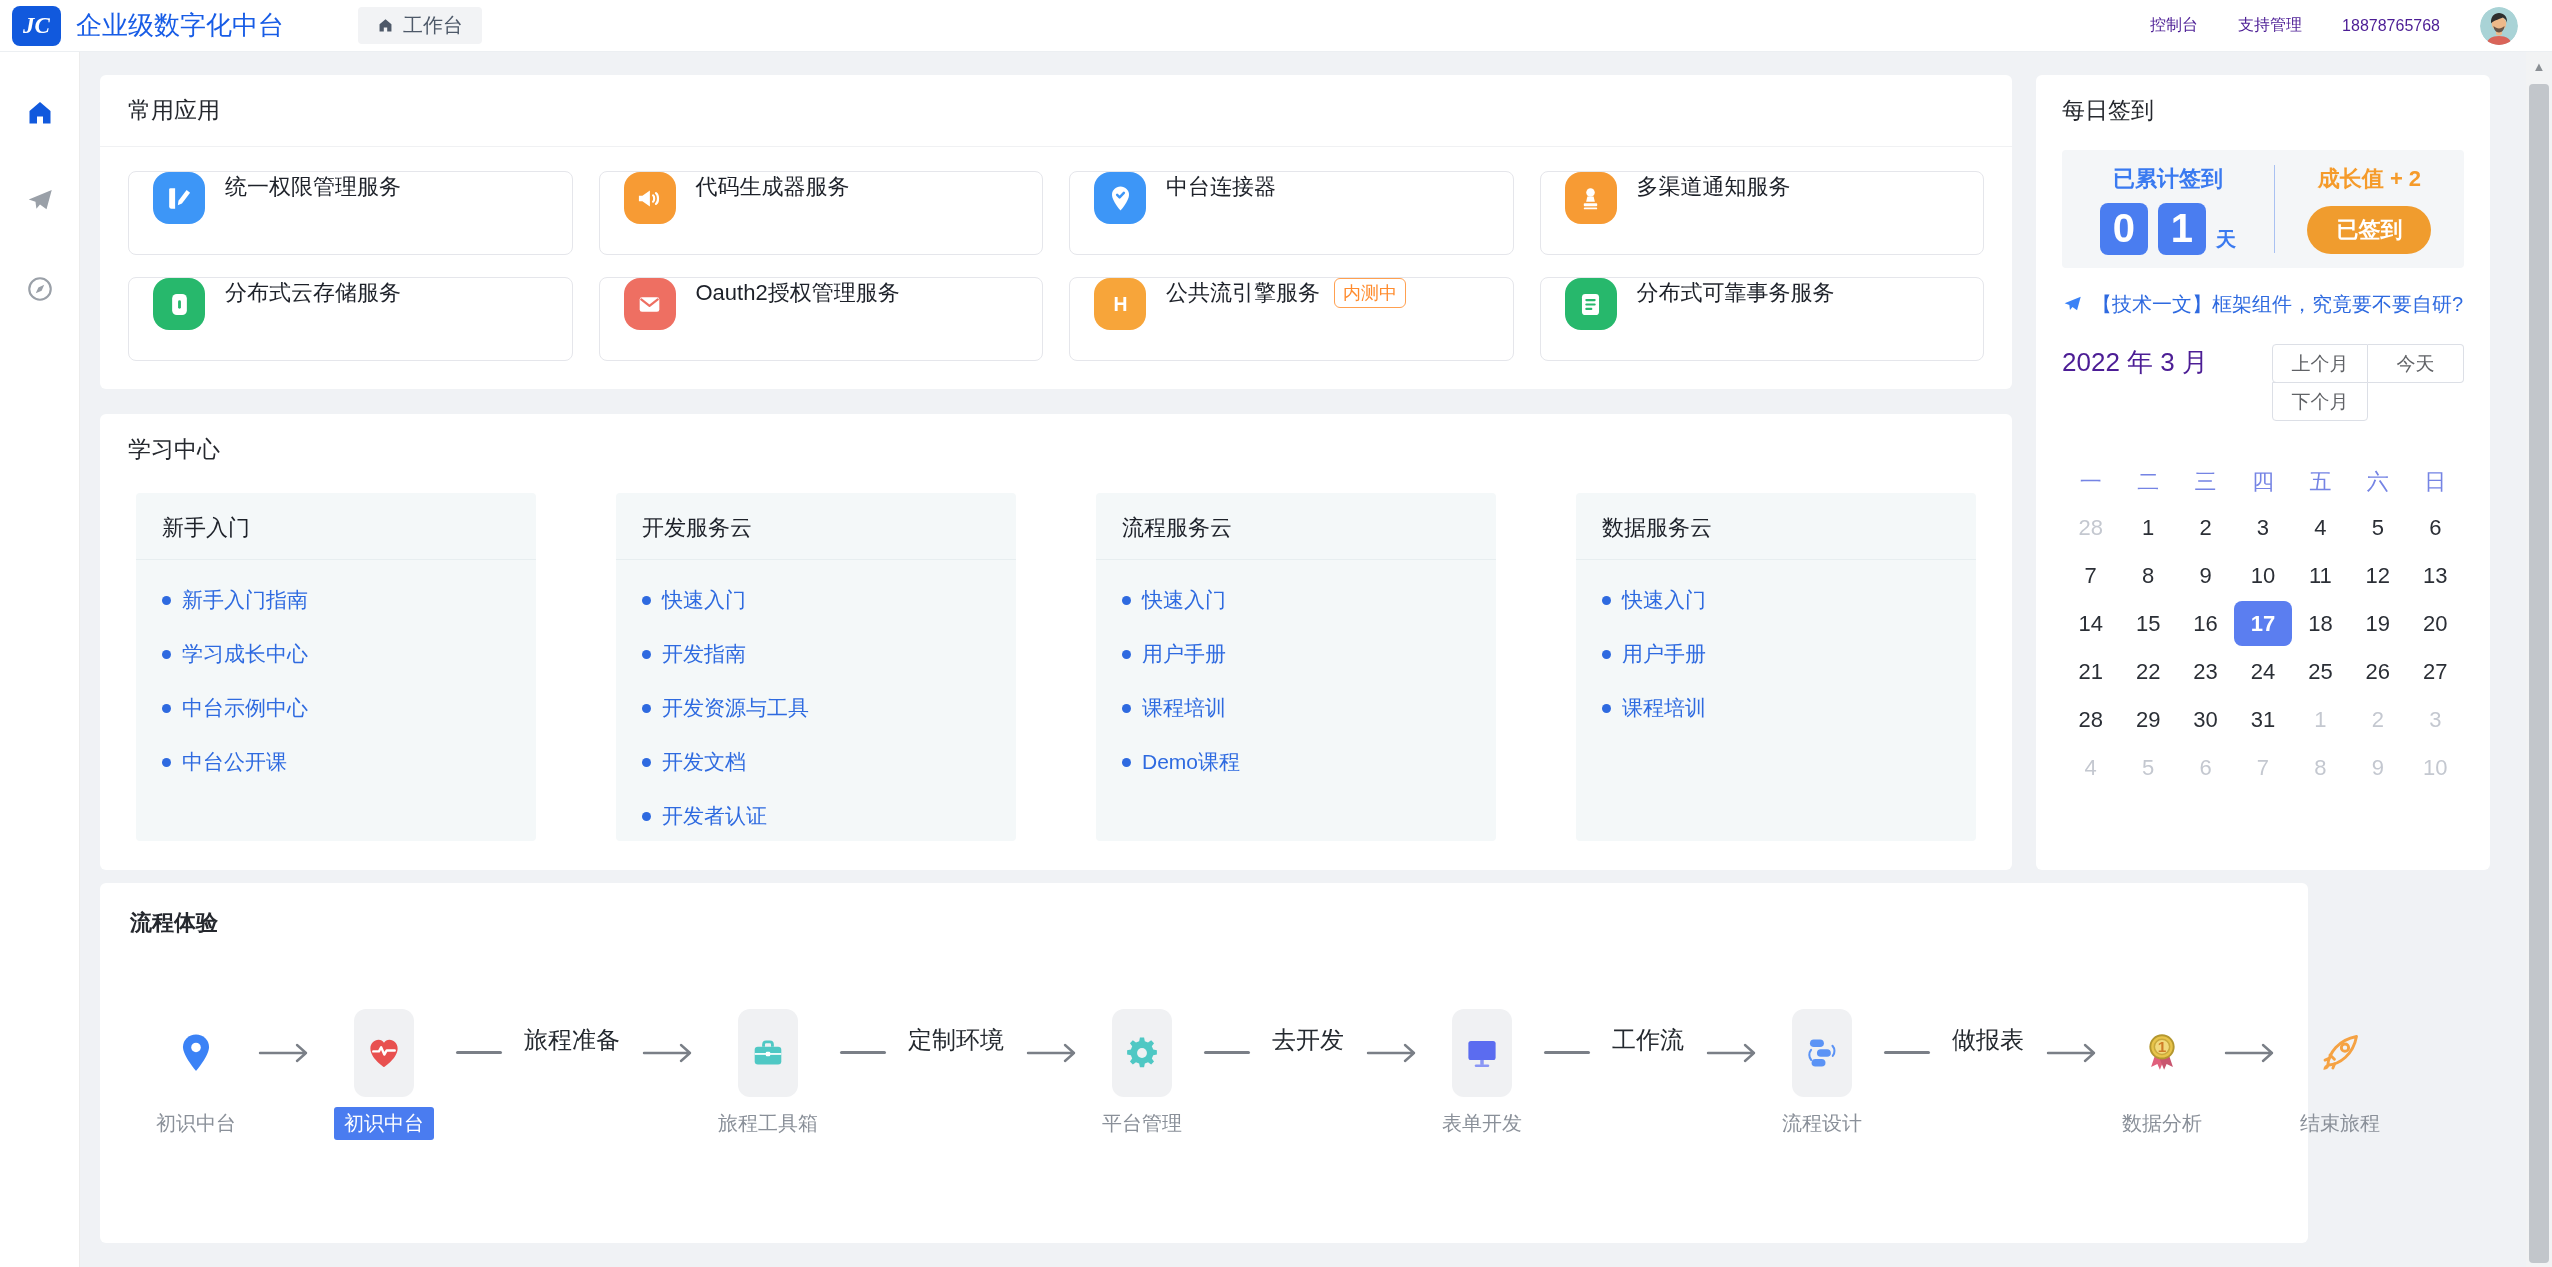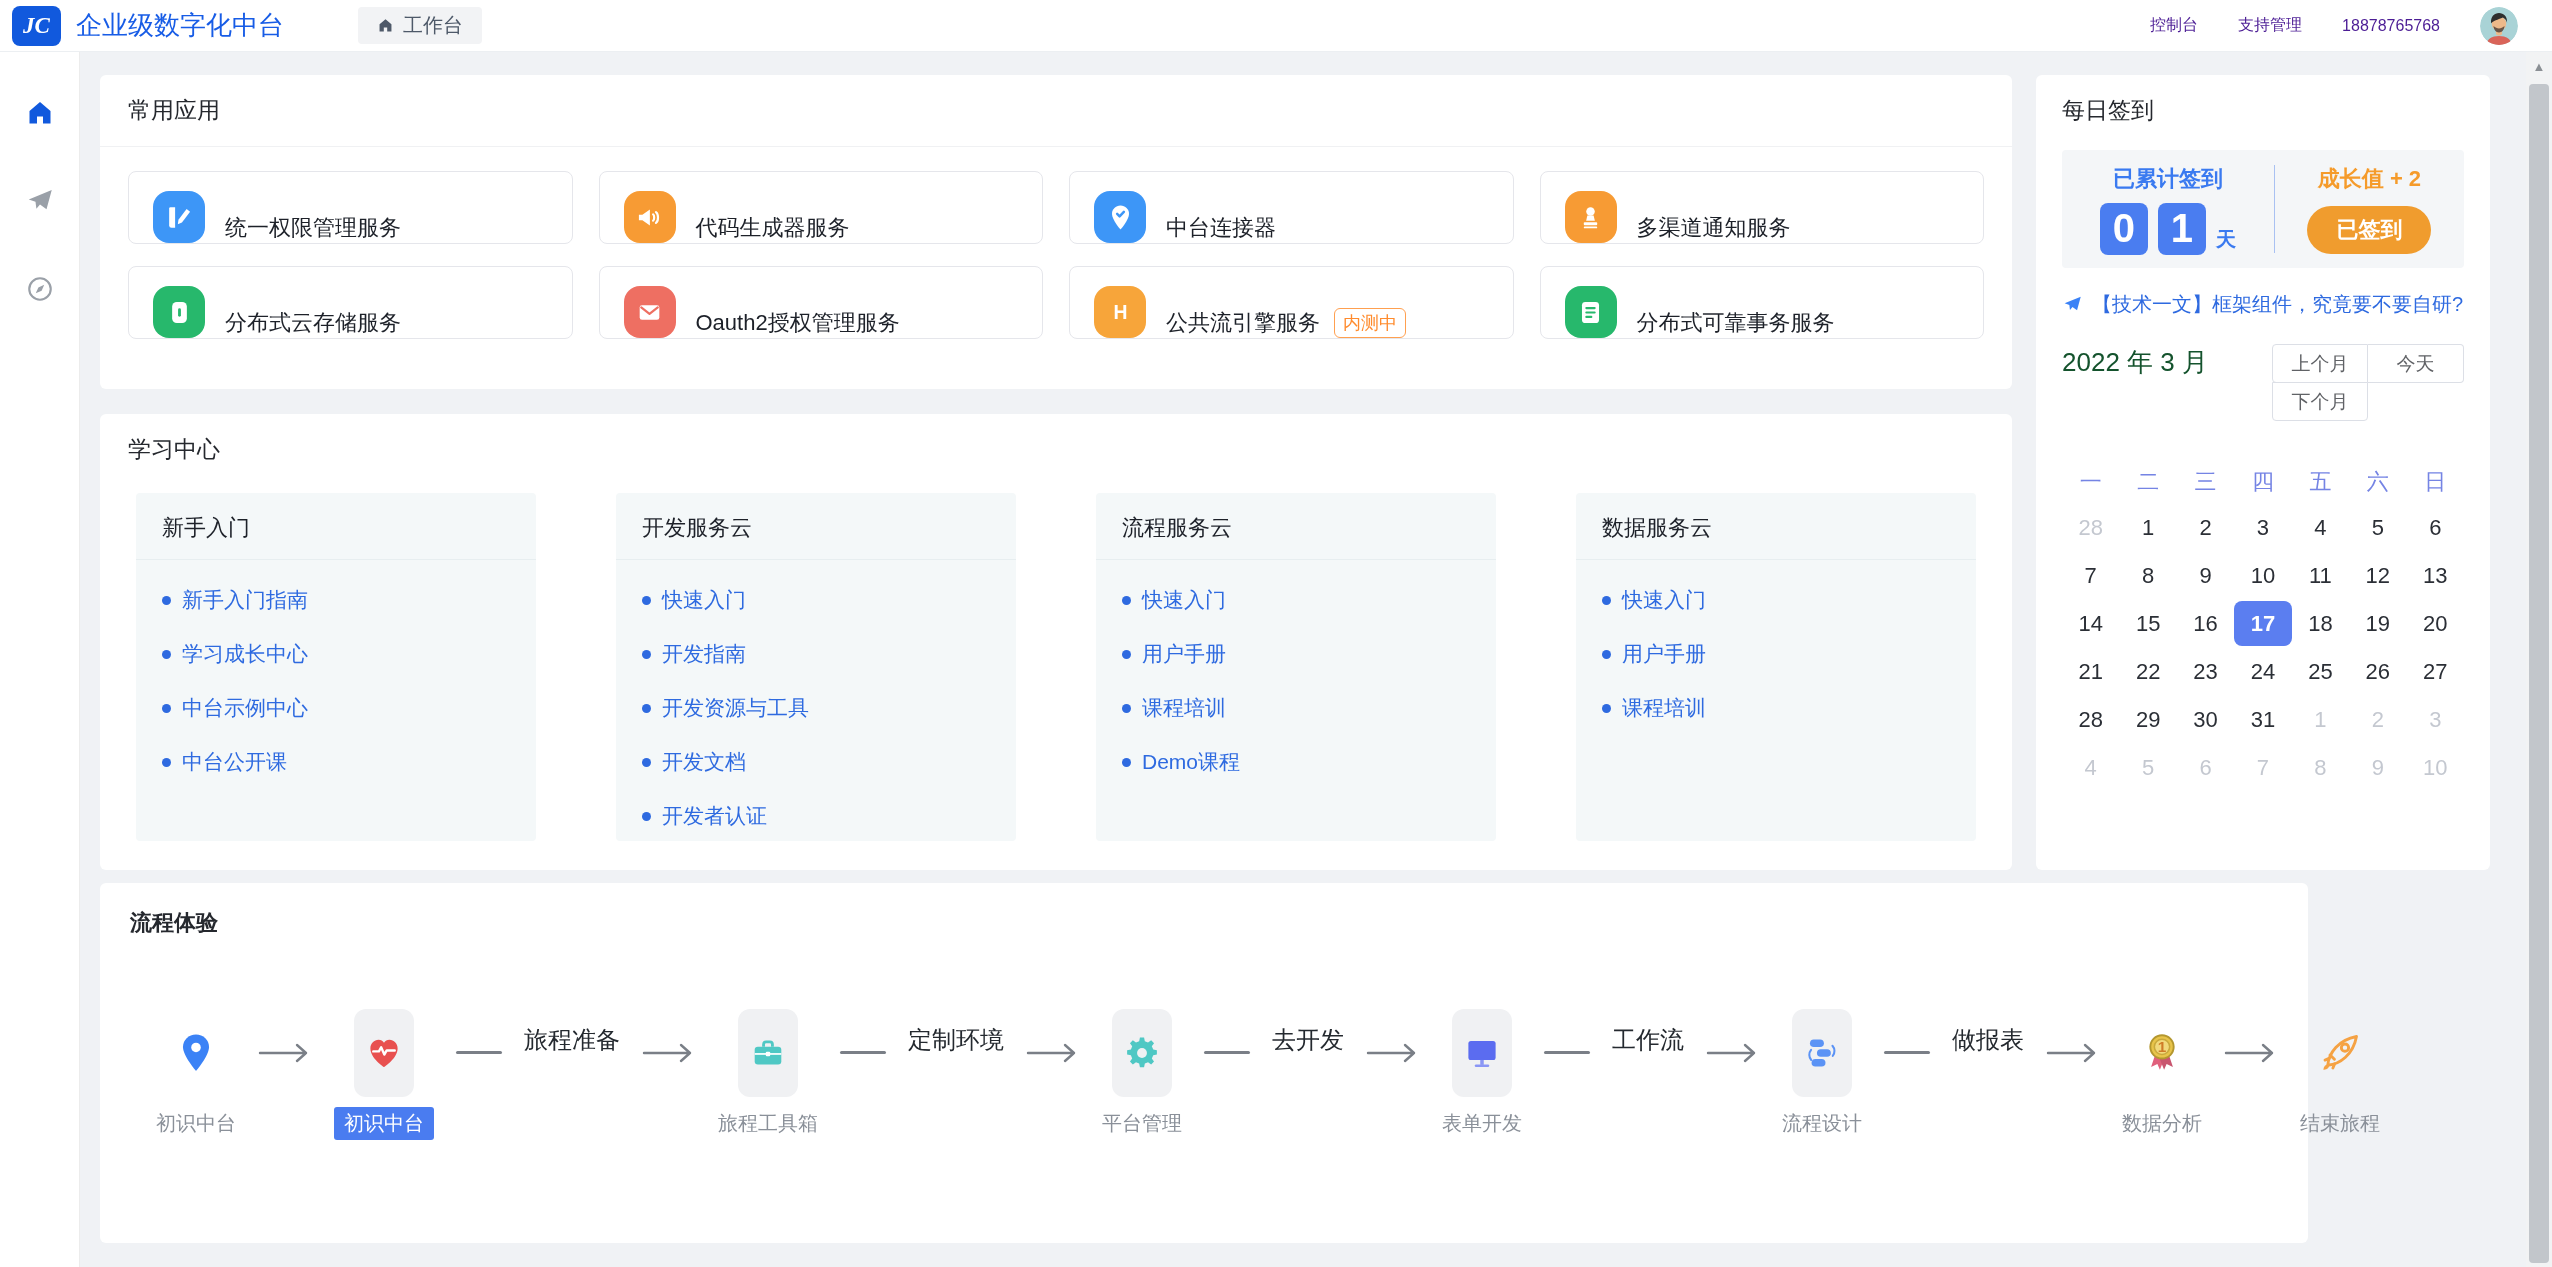--- a/index.html
+++ b/index.html
@@ -35,21 +35,21 @@
   #card-learning{left:100px;top:414px;width:1912px;height:456px}
   #card-right{left:2036px;top:75px;width:454px;height:795px;box-sizing:border-box;padding:20px 26px}
   #card-journey{left:100px;top:883px;width:2208px;height:360px}
   .sec-title{font-size:23px;color:#25282e}
   #card-apps .sec-head{padding:20px 28px;border-bottom:1px solid #f0f1f3}
   #card-learning .sec-head{padding:20px 28px}
   #card-journey .sec-head{padding:25px 30px}
   #card-journey .sec-title{font-weight:bold;font-size:22px}
   
   .app-grid{display:grid;grid-template-columns:repeat(4,1fr);gap:22px 26px;padding:24px 28px}
-  .app-card{height:73px;border:1px solid #e5e6eb;border-radius:8px;display:flex;align-items:flex-end;
+  .app-card{height:84px;border:1px solid #e5e6eb;border-radius:8px;display:flex;align-items:flex-start;
     padding:0 24px;cursor:pointer;background:#fff;box-sizing:border-box}
   .app-icon{width:52px;height:52px;border-radius:16px;display:flex;align-items:center;justify-content:center;flex:none}
   .app-icon svg{width:31px;height:31px;display:block}
   .app-label{margin-left:20px;font-size:22px;color:#1d2129;white-space:nowrap}
   .app-badge{margin-left:14px;font-size:18px;color:#ff8b2d;border:1px solid #ffa050;border-radius:6px;
     padding:2px 8px;white-space:nowrap}
   
   .learn-grid{display:grid;grid-template-columns:repeat(4,1fr);gap:80px;padding:8px 36px 0}
   .learn-col{background:#f4f8f9;border-radius:4px;min-height:348px}
   .learn-col-title{font-size:22px;color:#1d2129;padding:20px 26px 16px;border-bottom:1px solid #e7eef0}
@@ -67,21 +67,21 @@
   .sb-divider{width:1px;height:88px;background:#a9c1f2}
   .sb-right{flex:1;display:flex;flex-direction:column;align-items:center}
   .growth{color:#f59b2b;font-weight:bold;font-size:22px}
   .signed-btn{margin-top:12px;background:#f09c2e;border:none;color:#fff;font-weight:bold;font-size:22px;
     padding:9px 29px;border-radius:999px;cursor:pointer;font-family:inherit}
   .news{margin-top:23px;display:flex;align-items:center;gap:9px;cursor:pointer}
   .news-ic{color:#3b82f6;width:21px;height:21px;flex:none}
   .news-ic svg{width:21px;height:21px;display:block}
   .news-text{color:#2e6ae0;font-size:20px;font-weight:500;white-space:nowrap}
   .cal-head{margin-top:26px;display:flex}
-  .cal-title{width:152px;font-size:26px;color:#14532d;line-height:1.45}
+  .cal-title{width:152px;font-size:26px;color:#4c1d95;line-height:1.45}
   .cal-btns{margin-left:auto;width:192px}
   .btn-row{display:flex}
   .cal-btn{background:#fff;border:1px solid #dcdfe6;color:#606266;font-size:19px;height:39px;width:96px;
     cursor:pointer;box-sizing:border-box;font-family:inherit}
   .cal-btn.first{border-radius:4px 0 0 4px}
   .cal-btn.last{border-radius:0 4px 4px 0;border-left:none}
   .cal-btn.solo{border-radius:0 0 4px 4px;margin-top:-1px}
   .cal-weekdays{margin-top:46px;display:grid;grid-template-columns:repeat(7,1fr)}
   .cal-wd{text-align:center;font-size:22px;color:#7584e4}
   .cal-grid{margin-top:8px;display:grid;grid-template-columns:repeat(7,1fr);row-gap:3px}

